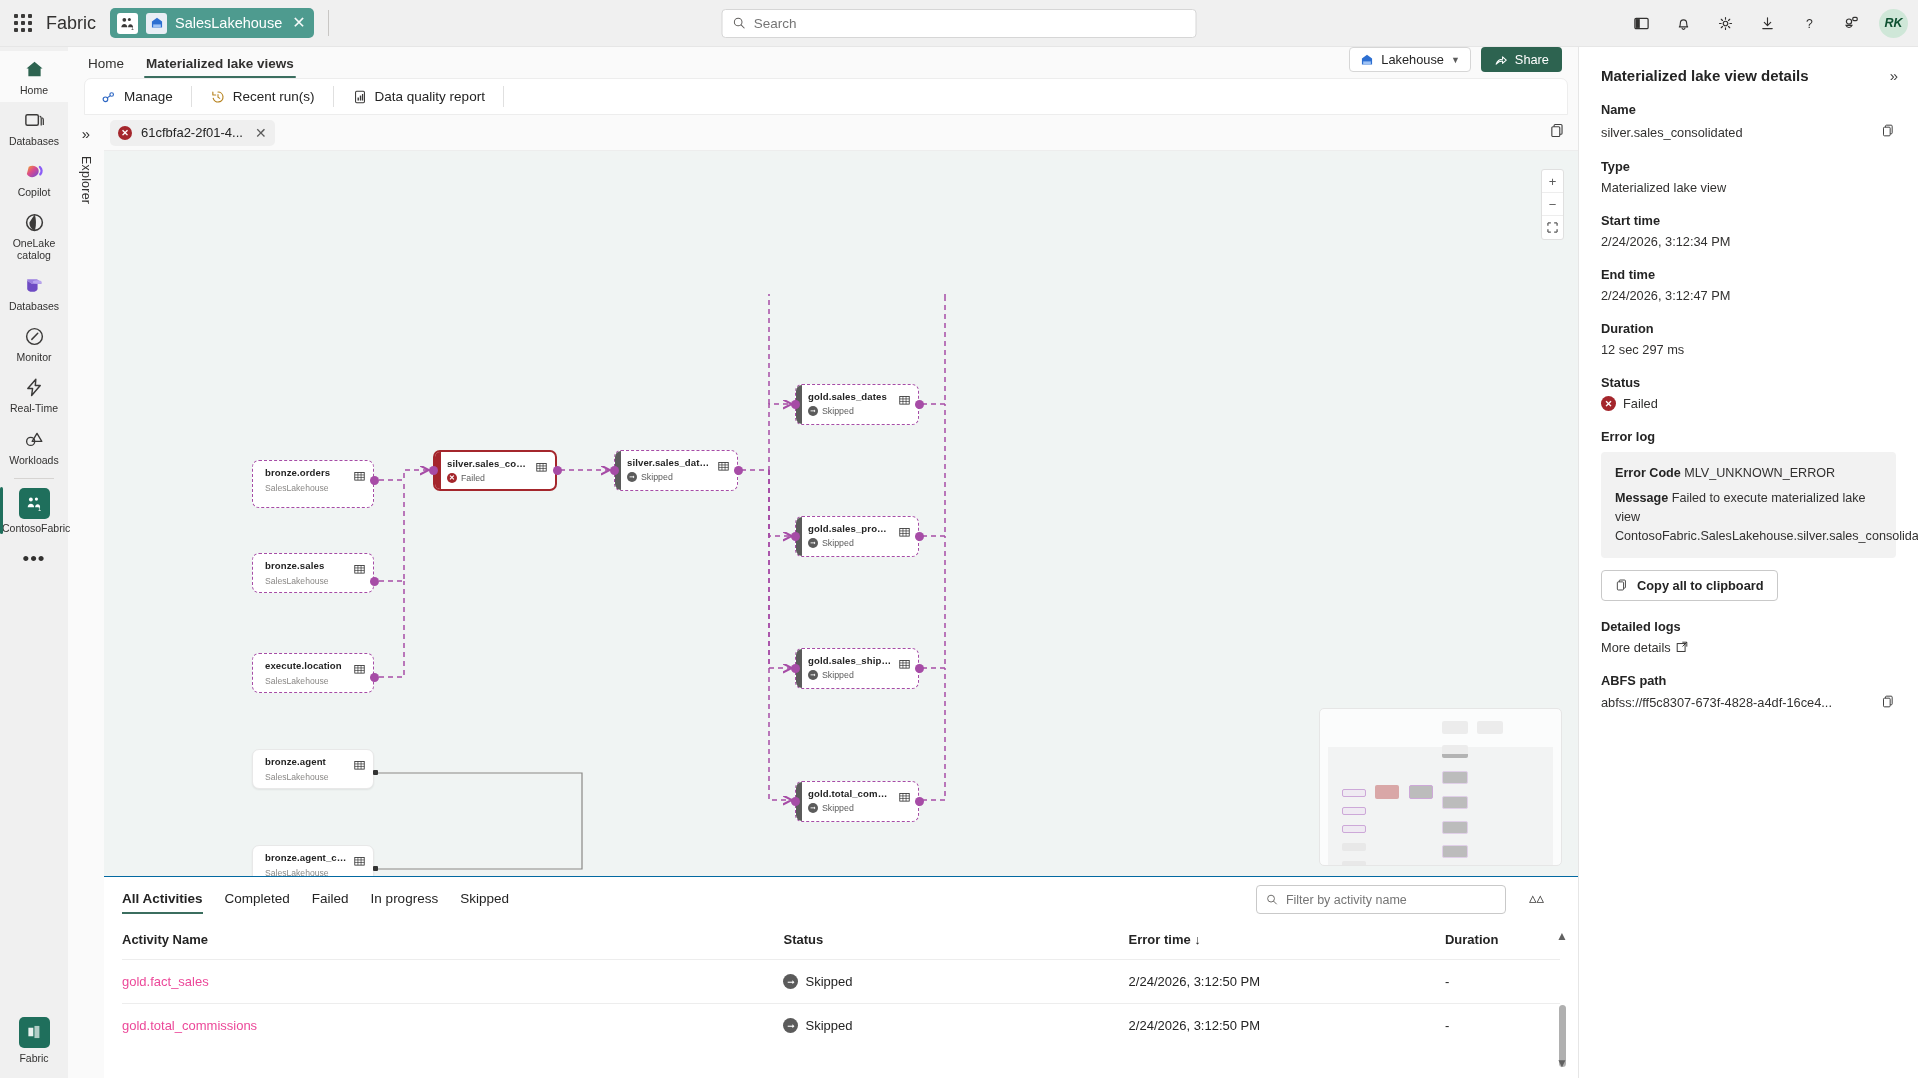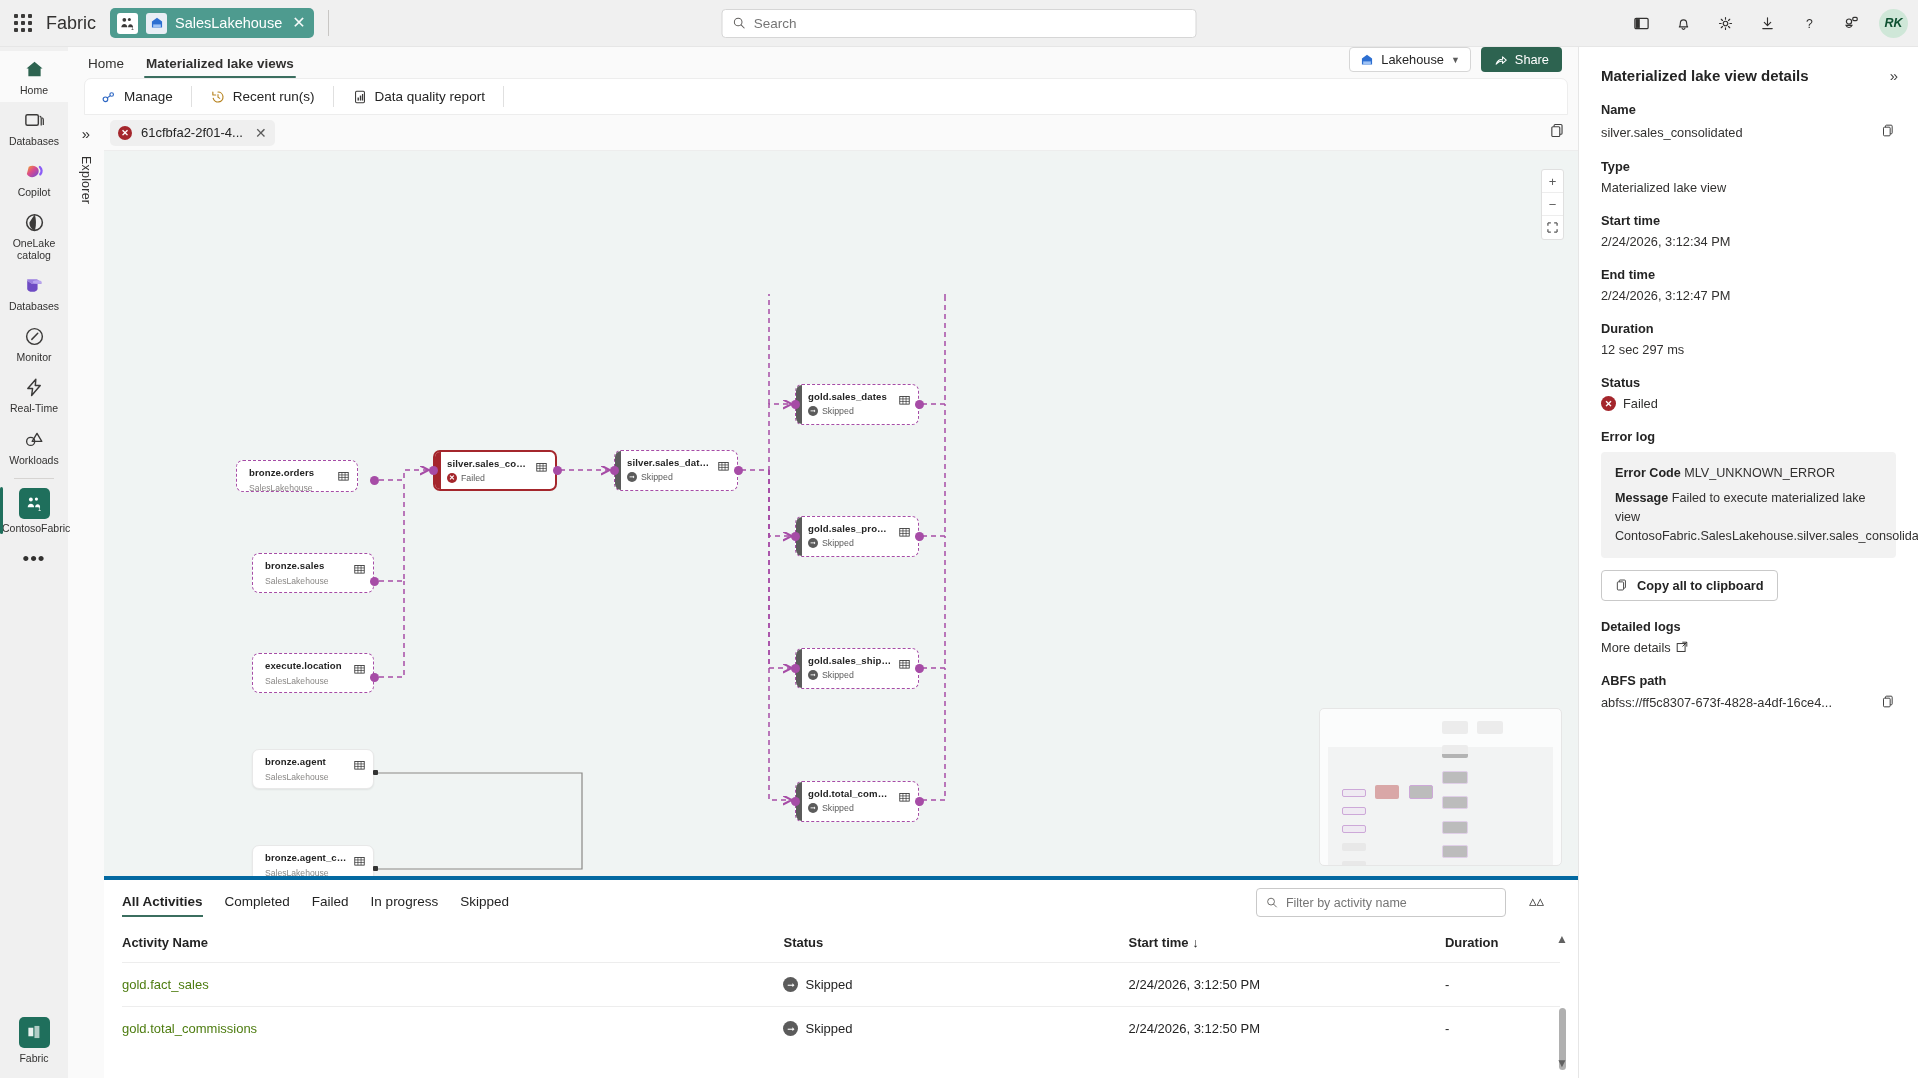--- a/index.html
+++ b/index.html
@@ -166,21 +166,21 @@
     font-size:13px; color:#5b5b5b; cursor:pointer; border-bottom:1px solid #ededed;
   }
   #zoomctl div:last-child { border-bottom:none; }
   #minimap {
     position:absolute; right:16px; bottom:10px; width:243px; height:158px;
     background:#fbfcfc; border:1px solid #e6e6e6; border-radius:5px; overflow:hidden;
   }
   .mm { position:absolute; border-radius:2px; }
   #mm-view { position:absolute; left:8px; top:38px; right:8px; bottom:0; background:rgba(0,0,0,.035); }
   
-  #activities { height: 202px; background:#fff; border-top:4px solid #0369a1; position:relative; }
+  #activities { height: 202px; background:#fff; border-top:1px solid #0369a1; position:relative; }
   #act-tabs { display:flex; align-items:center; gap:22px; padding: 14px 0 0 18px; position:relative; }
   .atab { font-size:13.5px; color:#242424; padding-bottom:8px; cursor:pointer; position:relative; }
   .atab.active { font-weight:700; }
   .atab.active::after {
     content:""; position:absolute; left:0; right:0; bottom:0; height:2.5px; background:#3b6e5f;
   }
   #filterbox {
     position:absolute; right:72px; top:8px; width:250px; height:29px;
     border:1px solid #c9c9c9; border-radius:4px; display:flex; align-items:center;
     gap:8px; padding: 0 9px; background:#fff;
@@ -188,21 +188,21 @@
   #filterbox input {
     border:none;outline:none;font-size:12.5px;color:#605e5c;width:100%;
     font-family:"Liberation Sans",sans-serif;
   }
   #collapse-act { position:absolute; right:34px; top:12px; color:#3b3a39; cursor:pointer; font-size:15px; }
   table.acts { width: calc(100% - 36px); margin: 12px 18px 0; border-collapse:collapse; }
   table.acts th {
     text-align:left; font-size:13px; color:#242424; font-weight:700; padding: 6px 0 12px;
   }
   table.acts td { font-size:13px; color:#242424; padding: 14px 0; border-top:1px solid #ededed; }
-  td.link a { color:#4d7c0f; text-decoration:none; cursor:pointer; }
+  td.link a { color:#ec4899; text-decoration:none; cursor:pointer; }
   .cellstat { display:flex; align-items:center; gap:7px; }
   .stat-circ {
     width:15px;height:15px;border-radius:50%;background:#5b5b5b;color:#fff;font-size:9px;
     display:flex;align-items:center;justify-content:center;
   }
   #act-scroll { position:absolute; right:12px; top:128px; width:7px; height:62px; background:#b0b0b0; border-radius:4px; }
   .scroll-arrow { position:absolute; right:10px; color:#616161; font-size:12px; cursor:pointer; }
   
   #details {
     width: 340px; flex:0 0 340px; background:#fff; border-left:1px solid #e6e6e6;
@@ -530,21 +530,21 @@
 
               <path d="M665,253 L665,143"></path>
               <path d="M841,147 L841,143"></path>
             </g>
 
             <g stroke="#8a8886" stroke-width="1.2" fill="none">
               <path d="M273,622 L478,622 L478,718 L273,718"></path>
             </g>
           </svg>
 
-          <div class="node dashed" style="left:132px;top:309px;width:122px;height:32px;">
+          <div class="node dashed" style="left:148px;top:309px;width:122px;height:48px;">
             <div class="inner">
               <div class="ntitle">bronze.orders</div>
               <div class="nsub">SalesLakehouse</div>
             </div>
             <span class="ticon">
               <svg width="11" height="11" viewBox="0 0 14 14">
                   <rect x="1" y="2" width="12" height="9.6" fill="none" stroke="#242424" stroke-width="1"></rect>
                   <path d="M1 5h12M1 8.2h12M5 2v9.6M9 2v9.6" stroke="#242424" stroke-width=".8"></path>
                 </svg>
             </span>
@@ -766,21 +766,21 @@
               <input placeholder="Filter by activity name" style="">
             </div>
             <span id="collapse-act">▵▵</span>
           </div>
 
           <table class="acts">
             <thead>
               <tr>
                 <th style="width:46%">Activity Name</th>
                 <th style="width:24%">Status</th>
-                <th style="width:22%">Start time ↓</th>
+                <th style="width:22%">Error time ↓</th>
                 <th>Duration</th>
               </tr>
             </thead>
             <tbody>
               <tr>
                 <td class="link"><a>gold.fact_sales</a></td>
                 <td>
                   <span class="cellstat">
                     <span class="stat-circ">➞</span>
                     <span>Skipped</span>

